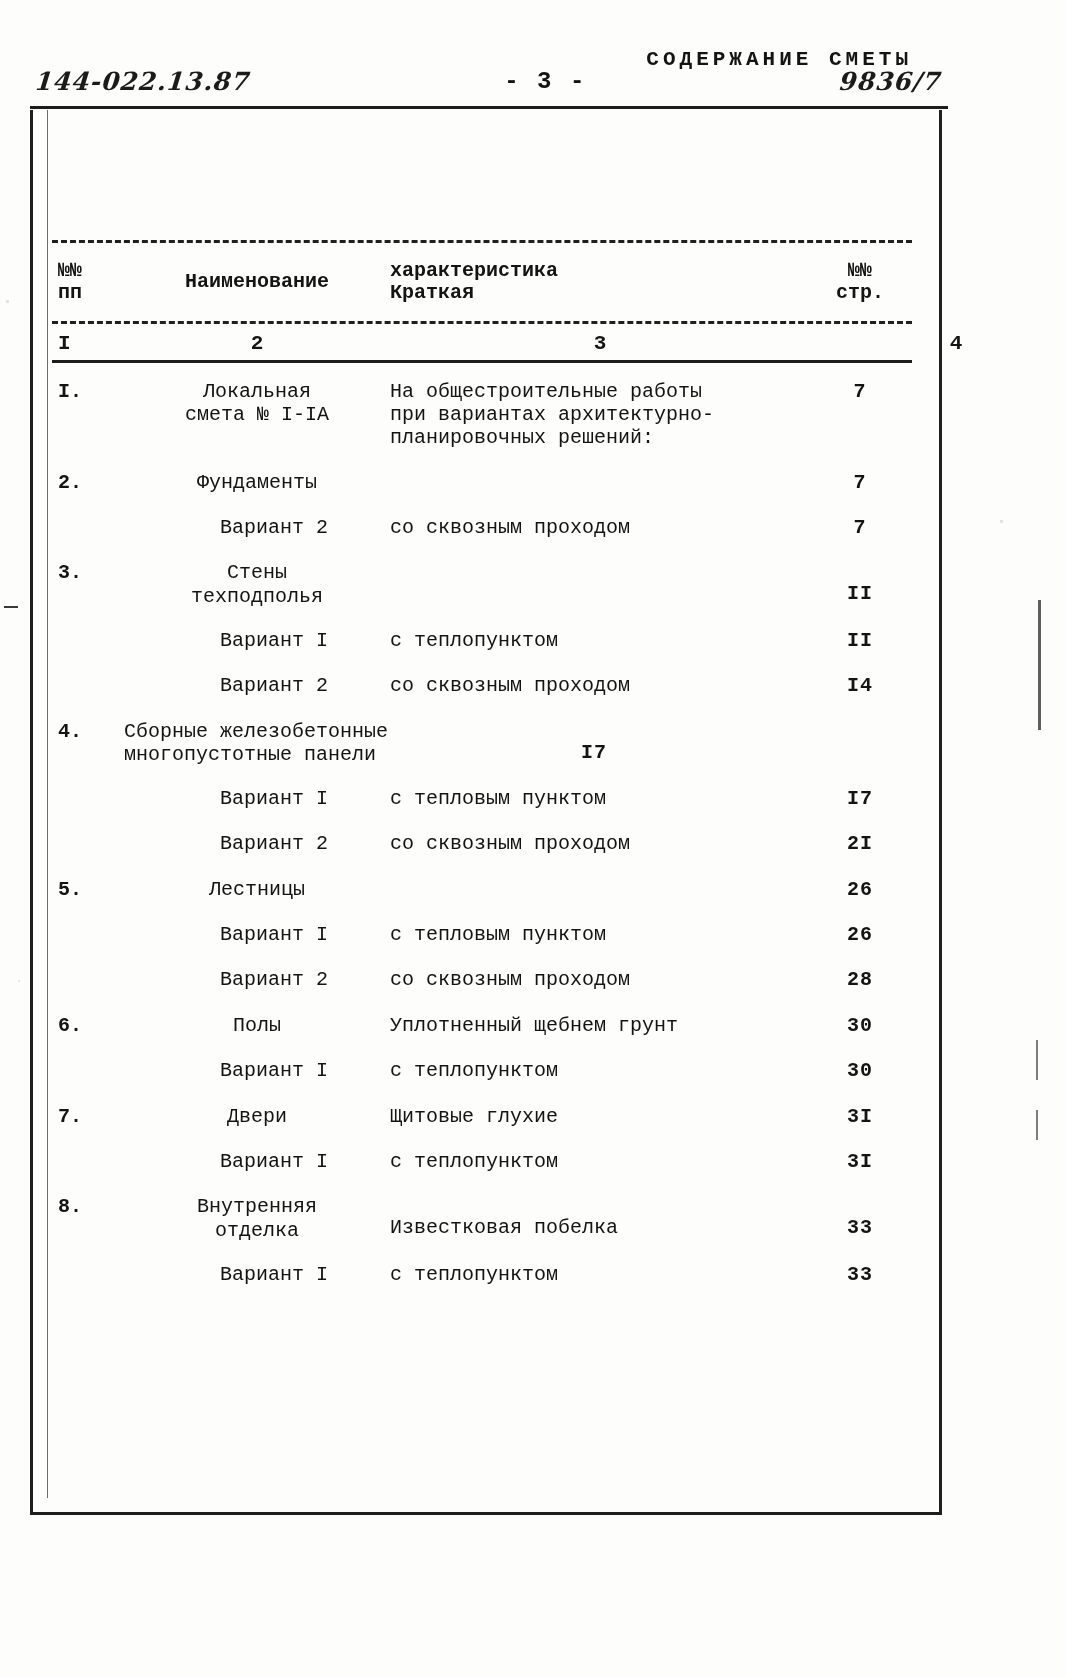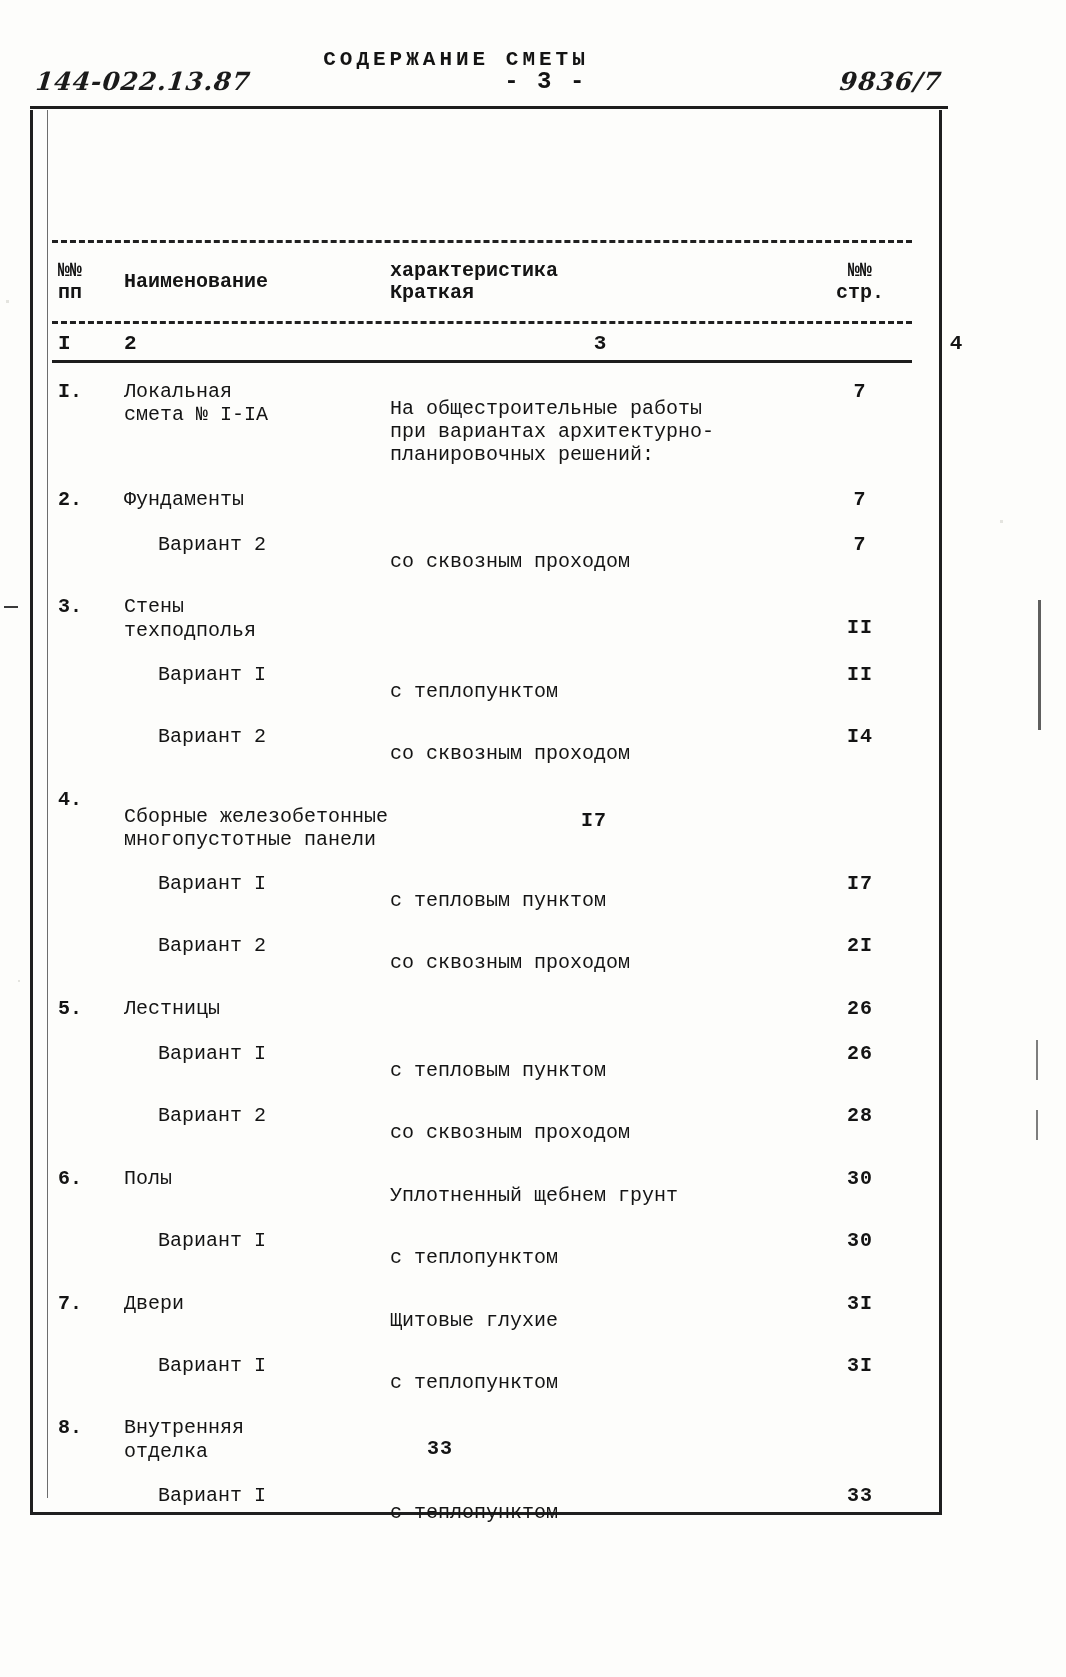--- a/index.html
+++ b/index.html
@@ -79,21 +79,21 @@
     position: absolute;
     left: 14px; top: 0px;
     right: 14px; bottom: 14px;
     border-left: 1px solid #6d6d6d;
   }
 
   .doc-title {
     position: absolute;
     left: 0; top: 48px;
     width: 912px;
-    text-align: center;
+    text-align: right;
     font-size: 21px;
     letter-spacing: 4px;
     font-weight: bold;
   }
 
   
   .table {
     position: absolute;
     left: 52px;
     top: 240px;
@@ -119,37 +119,37 @@
   .num-row {
     display: flex;
     align-items: center;
     height: 34px;
     font-size: 21px;
     font-weight: bold;
     padding-top: 2px;
   }
 
   .c1 { width: 72px; flex: none; text-align: left; padding-left: 6px; box-sizing: border-box;}
-  .c2 { width: 266px; flex: none; }
+  .c2 { width: 266px; flex: none; text-align: center; }
   .c3 { width: 420px; flex: none; }
   .c4 { width: 100px; flex: none; text-align: center; }
 
   .stack { line-height: 1.12; }
 
   .body-rows { padding-top: 16px; }
   .row {
     display: flex;
     align-items: flex-start;
     font-size: 20px;
     line-height: 1.22;
     margin-bottom: 20px;
   }
   .row .c1 { padding-top: 1px; font-weight: bold; }
   .row .c2 { padding-top: 1px; }
-  .row .c3 { padding-top: 1px; margin-top: 17px; }
+  .row .c3 { padding-top: 1px; }
   .row .c4 { padding-top: 1px; font-weight: bold; letter-spacing: 1px; }
 
   .indent { padding-left: 34px; box-sizing: border-box; }
   .tight { line-height: 1.16; }
 
   .v-push { padding-top: 22px !important; }
 
   
   .edge-mark {
     position: absolute;
@@ -347,20 +347,21 @@
         <div class="c3">с теплопунктом</div>
         <div class="c4">3I</div>
       </div>
 
       <div class="row">
         <div class="c1">8.</div>
         <div class="c2 tight">
           <div>Внутренняя</div>
           <div>отделка</div>
         </div>
+        <div class="c3 v-push">Известковая побелка</div>
         <div class="c4 v-push">33</div>
       </div>
 
       <div class="row">
         <div class="c1"></div>
         <div class="c2 indent">Вариант I</div>
         <div class="c3">с теплопунктом</div>
         <div class="c4">33</div>
       </div>
 

